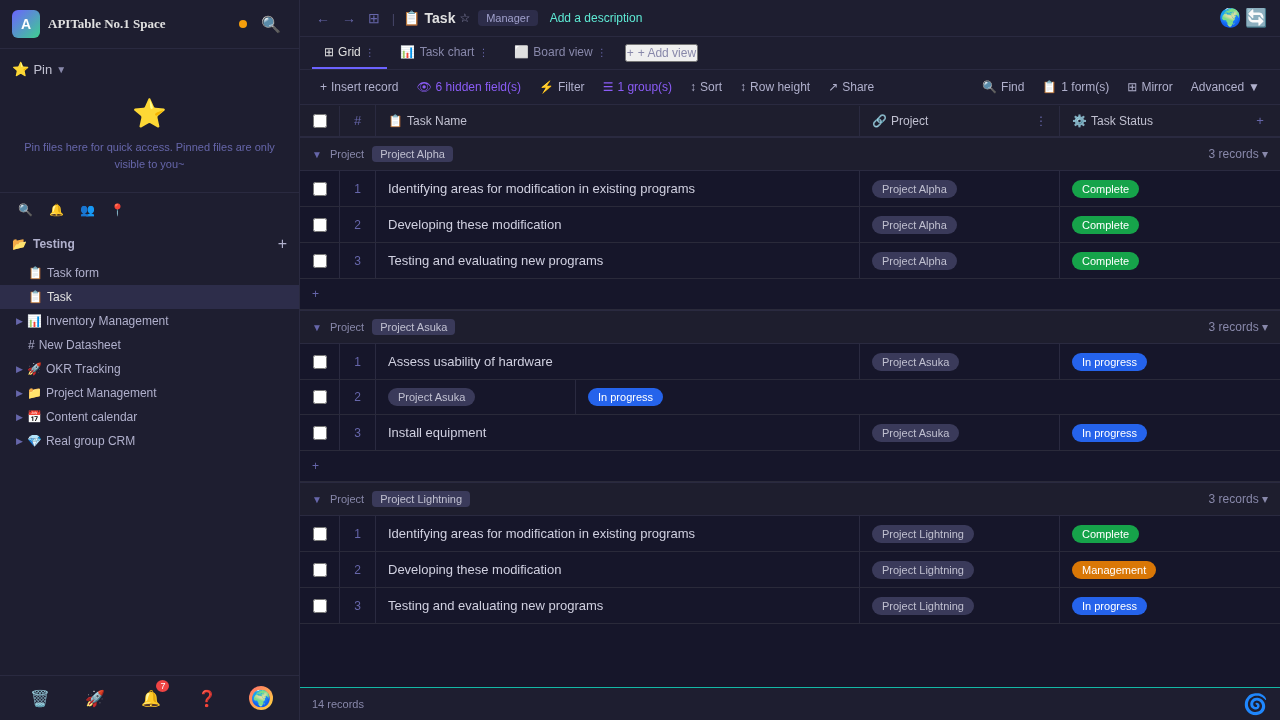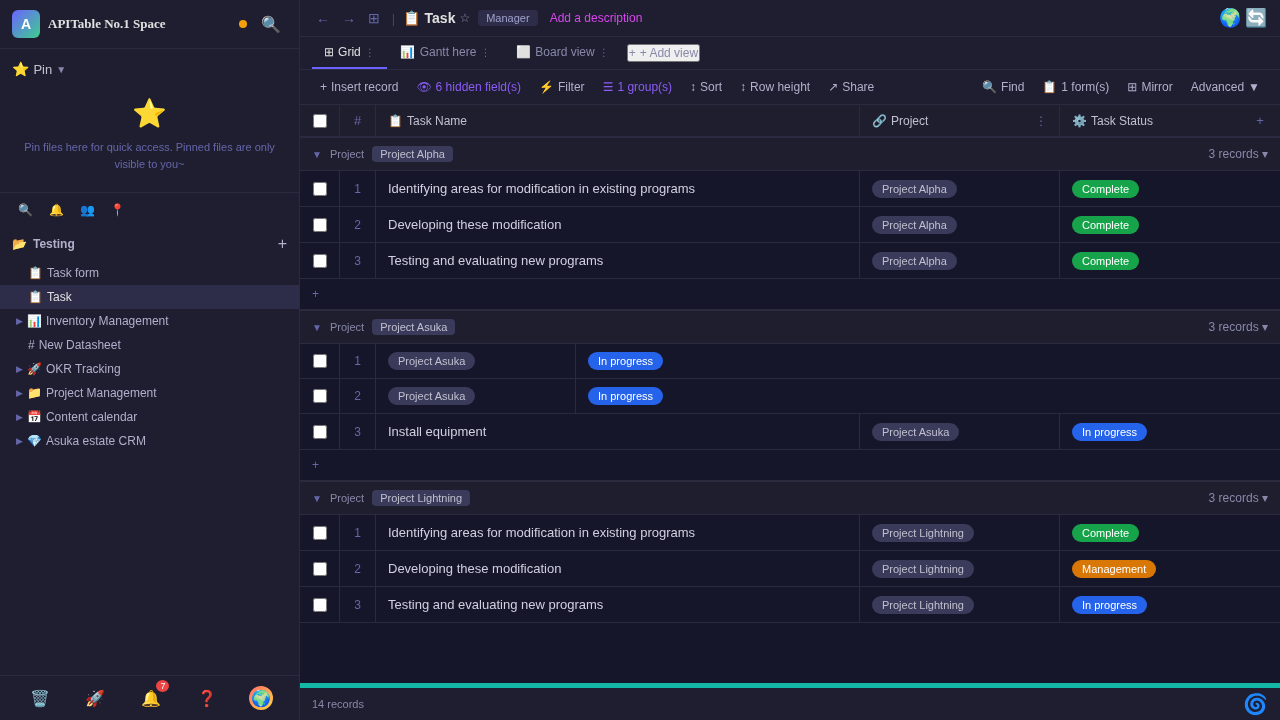--- a/index.html
+++ b/index.html
@@ -45,21 +45,21 @@
     .relative { position: relative; }
 
     
     .main { flex: 1; display: flex; flex-direction: column; background: #16162a; overflow: hidden; }
 
     
     .toolbar { display: flex; align-items: center; gap: 0; padding: 6px 12px; border-bottom: 1px solid #2a2a40; background: #1e1e30; }
     .task-title { font-size: 14px; font-weight: 600; color: #e0e0e0; }
     .task-star { color: #8888aa; margin-left: 4px; cursor: pointer; font-size: 12px; }
     .manager-badge { background: #2d2d4a; color: #a0a0cc; font-size: 11px; padding: 2px 8px; border-radius: 4px; margin-left: 8px; }
-    .add-desc { color: #d946ef; font-size: 12px; margin-left: 12px; cursor: pointer; }
+    .add-desc { color: #5eead4; font-size: 12px; margin-left: 12px; cursor: pointer; }
     .toolbar-right { margin-left: auto; display: flex; align-items: center; gap: 4px; }
 
     
     .view-tabs { display: flex; align-items: center; padding: 0 12px; background: #1e1e30; border-bottom: 1px solid #2a2a40; gap: 2px; }
     .view-tab { display: flex; align-items: center; gap: 4px; padding: 8px 12px; cursor: pointer; color: #8888aa; font-size: 12px; border-bottom: 2px solid transparent; }
     .view-tab.active { color: #e0e0e0; border-bottom-color: #6c63ff; }
     .add-view-btn { margin-left: 4px; color: #8888aa; font-size: 12px; cursor: pointer; display: flex; align-items: center; gap: 4px; }
 
     
     .action-bar { display: flex; align-items: center; padding: 6px 12px; background: #1e1e30; border-bottom: 1px solid #2a2a40; gap: 2px; }
@@ -103,21 +103,21 @@
     .tag { display: inline-flex; align-items: center; padding: 3px 10px; border-radius: 12px; font-size: 11px; font-weight: 500; }
     .tag-gray { background: #3a3a5a; color: #c0c0d0; }
     .tag-green { background: #16a34a; color: white; }
     .tag-blue { background: #2563eb; color: white; }
     .tag-yellow { background: #d97706; color: white; }
 
     
     .add-row { display: flex; align-items: center; padding: 8px 12px; color: #6666aa; font-size: 12px; cursor: pointer; border-bottom: 1px solid #2a2a3a; }
 
     
-    .status-bar { display: flex; align-items: center; padding: 4px 12px; background: #1e1e30; border-top: 5px solid #14b8a6; color: #8888aa; font-size: 11px; gap: 8px; }
+    .status-bar { display: flex; align-items: center; padding: 4px 12px; background: #1e1e30; border-top: 1px solid #14b8a6; color: #8888aa; font-size: 11px; gap: 8px; }
     .status-bar-right { margin-left: auto; display: flex; align-items: center; gap: 8px; }
 
     
     .checkbox { width: 14px; height: 14px; border: 1px solid #4a4a6a; border-radius: 3px; background: transparent; cursor: pointer; }
 
     
     .collapse-btn { background: none; border: none; cursor: pointer; color: #6666aa; font-size: 14px; padding: 4px; }
     .nav-arrow { background: none; border: none; cursor: pointer; color: #6666aa; font-size: 14px; padding: 2px 4px; }
   </style>
 </head>
@@ -196,21 +196,21 @@
       <span class="label">Project Management</span>
     </div>
     <div class="tree-item">
       <span class="chevron">▶</span>
       <span style="color:#6c63ff;">📅</span>
       <span class="label">Content calendar</span>
     </div>
     <div class="tree-item">
       <span class="chevron">▶</span>
       <span style="color:#f59e0b;">💎</span>
-      <span class="label">Asuka estate CRM</span>
+      <span class="label">Real group CRM</span>
     </div>
   </div>
 
   <div class="sidebar-bottom">
     <div style="display:flex; align-items:center; justify-content: space-around; padding: 8px 12px;">
       <div class="sidebar-bottom-icon">🗑️</div>
       <div class="sidebar-bottom-icon">🚀</div>
       <div class="sidebar-bottom-icon relative">
         🔔<span class="badge-red">7</span>
       </div>
@@ -241,21 +241,21 @@
   </div>
 
   <div class="view-tabs">
     <div class="view-tab active">
       <span>⊞</span>
       <span>Grid</span>
       <span style="color:#6666aa; font-size:10px;">⋮</span>
     </div>
     <div class="view-tab">
       <span>📊</span>
-      <span>Gantt here</span>
+      <span>Task chart</span>
       <span style="color:#6666aa; font-size:10px;">⋮</span>
     </div>
     <div class="view-tab">
       <span>⬜</span>
       <span>Board view</span>
       <span style="color:#6666aa; font-size:10px;">⋮</span>
     </div>
     <button class="add-view-btn">
       <span>+</span>
       <span>+ Add view</span>
@@ -395,20 +395,21 @@
         <span class="group-chevron">▼</span>
         <span class="group-label-key">Project</span>
         <span class="group-tag">Project Asuka</span>
         <span class="group-records">3 records ▾</span>
       </div>
       <div class="table-row">
         <div class="row-check">
             <input type="checkbox" class="checkbox" style="">
           </div>
         <div class="row-num">1</div>
+        <div class="row-name">Assess usability of hardware</div>
         <div class="row-project">
             <span class="tag tag-gray">Project Asuka</span>
           </div>
         <div class="row-status">
             <span class="tag tag-blue">In progress</span>
           </div>
         <div class="row-add"></div>
       </div>
       <div class="table-row">
         <div class="row-check">

